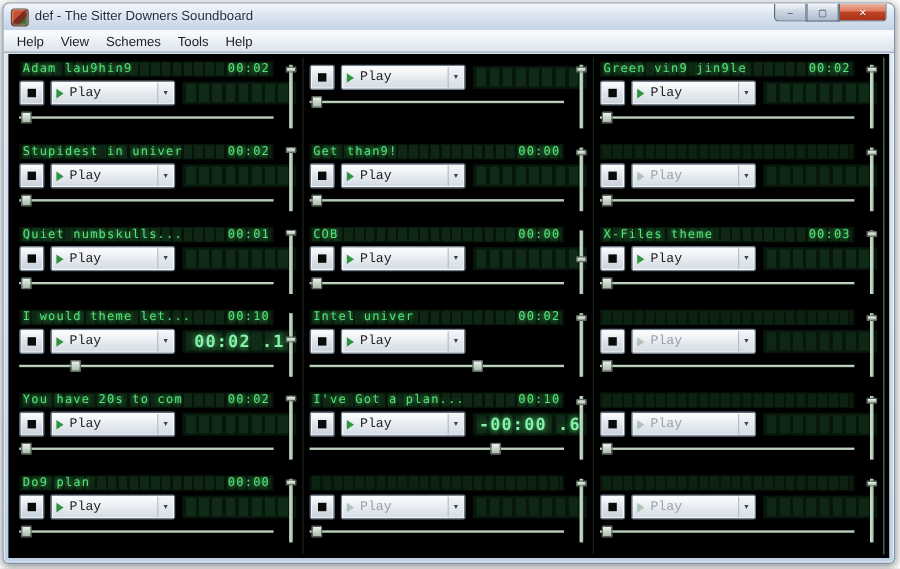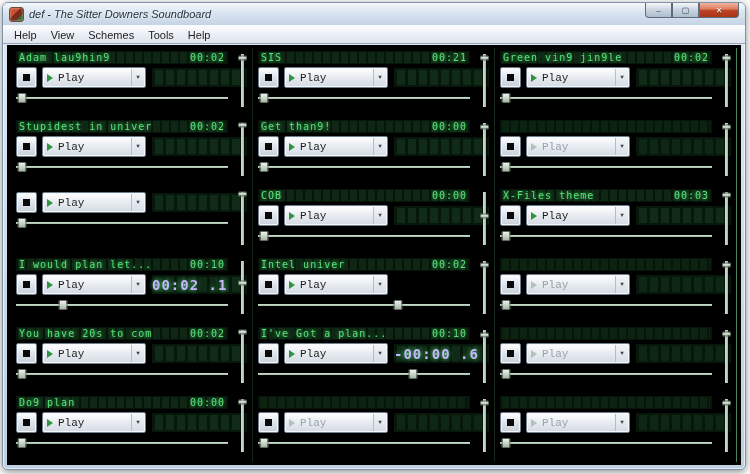--- a/index.html
+++ b/index.html
@@ -12,21 +12,21 @@
             border:1px solid #7f93a8;
             box-shadow:0 2px 8px rgba(0,0,0,.45), inset 0 0 0 1px rgba(255,255,255,.6); }
 
   
   .titlebar { height:22px; display:flex; align-items:center; padding:0 6px;
               background:linear-gradient(#f4f8fc,#d9e4f0 45%,#c5d4e5);
               position:relative; }
   .app-icon { width:15px; height:15px; border-radius:3px; margin-right:5px;
               background:linear-gradient(135deg,#c94f32 0 40%,#7a2d1c 40% 70%,#3d6b35 70%);
               border:1px solid #6b4a3a; box-shadow:inset 0 0 2px rgba(255,255,255,.7); }
-  .title-text { font-size:11px; color:#1d2b3a; text-shadow:0 0 3px #fff;font-style:italic; }
+  .title-text { font-size:11px; color:#1d2b3a; text-shadow:0 0 3px #fff; }
   .win-buttons { position:absolute; right:6px; top:0; display:flex; }
   .win-btn { width:27px; height:15px; border:1px solid #5e6b7a; border-top:none;
              display:grid; place-items:center; font-size:8px; color:#fff;
              background:linear-gradient(#f5f8fb,#c9d4e0 50%,#aebdcd);
              color:#31404f; }
   .win-btn.min { border-radius:0 0 0 4px; }
   .win-btn.close { width:40px; border-radius:0 0 4px 0; color:#fff;
              background:linear-gradient(#f0b3a0,#dd7a5d 45%,#c04326 50%,#a93417);
              text-shadow:0 1px 1px rgba(0,0,0,.4); }
 
@@ -69,23 +69,23 @@
            background:linear-gradient(#ffffff,#e3e8ee 60%,#d4dbe3);
            display:flex; align-items:center; padding:0 16px 0 4px;
            font-size:11px; color:#1c1c1c; box-shadow:inset 0 0 0 1px #f6f9fc;font-family:Liberation Mono, monospace; }
   .play-glyph { width:0; height:0; border-left:6px solid #2f9440;
                 border-top:4px solid transparent; border-bottom:4px solid transparent;
                 margin-right:5px; flex:none; }
   .combo-drop { position:absolute; right:1px; top:1px; bottom:1px; width:13px;
                 display:grid; place-items:center; border-left:1px solid #b4bec8;
                 background:linear-gradient(#f2f5f8,#d7dee6); font-size:6px; color:#3a454f; }
   .mini-led { flex:1; height:19px; margin-left:6px; position:relative;
-              background:#07170c; display:flex; align-items:center; 
+              background:#07170c; display:flex; align-items:center; justify-content:center;
               font:bold 14px "DejaVu Sans Mono", monospace; letter-spacing:1px;
-              color:#c4b5fd; text-shadow:0 0 5px rgba(95,255,135,.8); white-space:nowrap; }
+              color:#86efac; text-shadow:0 0 5px rgba(95,255,135,.8); white-space:nowrap; }
   .mini-led::before { content:""; position:absolute; inset:2px 3px;
               background:repeating-linear-gradient(90deg, rgba(48,112,62,.22) 0 8px,
                          transparent 8px 11px); }
   .mini-led span { position:relative; z-index:1; }
 
   
   .hslider { position:relative; height:12px; margin-top:4px; margin-right:19px; }
   .hslider::before { content:""; position:absolute; left:0; right:0; top:5px; height:2px;
               background:linear-gradient(#cfe2d1,#9fb8a2); box-shadow:0 1px 0 rgba(0,0,0,.6); }
   .h-thumb { position:absolute; top:1px; width:9px; height:10px; transform:translateX(-50%);
@@ -150,24 +150,20 @@
       </div>
     </div>
     <div class="hslider">
       <div class="h-thumb" style="left: 3%;"></div>
     </div>
     <div class="vslider">
       <div class="v-thumb" style="top: 8%;"></div>
     </div>
   </div>
         <div class="cell">
-    <div class="led-strip">
-      <span>SIS</span>
-      <span>00:21</span>
-    </div>
     <div class="controls">
       <div class="stop-btn">
         <div class="stop-icon"></div>
       </div>
       <div class="combo">
         <div class="play-glyph"></div>
         <span>Play</span>
         <div class="combo-drop">▼</div>
       </div>
       <div class="mini-led">
@@ -275,20 +271,24 @@
       </div>
     </div>
     <div class="hslider">
       <div class="h-thumb" style="left: 3%;"></div>
     </div>
     <div class="vslider">
       <div class="v-thumb" style="top: 8%;"></div>
     </div>
   </div>
         <div class="cell">
+    <div class="led-strip">
+      <span>Quiet numbskulls...</span>
+      <span>00:01</span>
+    </div>
     <div class="controls">
       <div class="stop-btn">
         <div class="stop-icon"></div>
       </div>
       <div class="combo">
         <div class="play-glyph"></div>
         <span>Play</span>
         <div class="combo-drop">▼</div>
       </div>
       <div class="mini-led">
@@ -347,21 +347,21 @@
     </div>
     <div class="hslider">
       <div class="h-thumb" style="left: 3%;"></div>
     </div>
     <div class="vslider">
       <div class="v-thumb" style="top: 6%;"></div>
     </div>
   </div>
         <div class="cell">
     <div class="led-strip">
-      <span>I would plan let...</span>
+      <span>I would theme let...</span>
       <span>00:10</span>
     </div>
     <div class="controls">
       <div class="stop-btn">
         <div class="stop-icon"></div>
       </div>
       <div class="combo">
         <div class="play-glyph"></div>
         <span>Play</span>
         <div class="combo-drop">▼</div>

